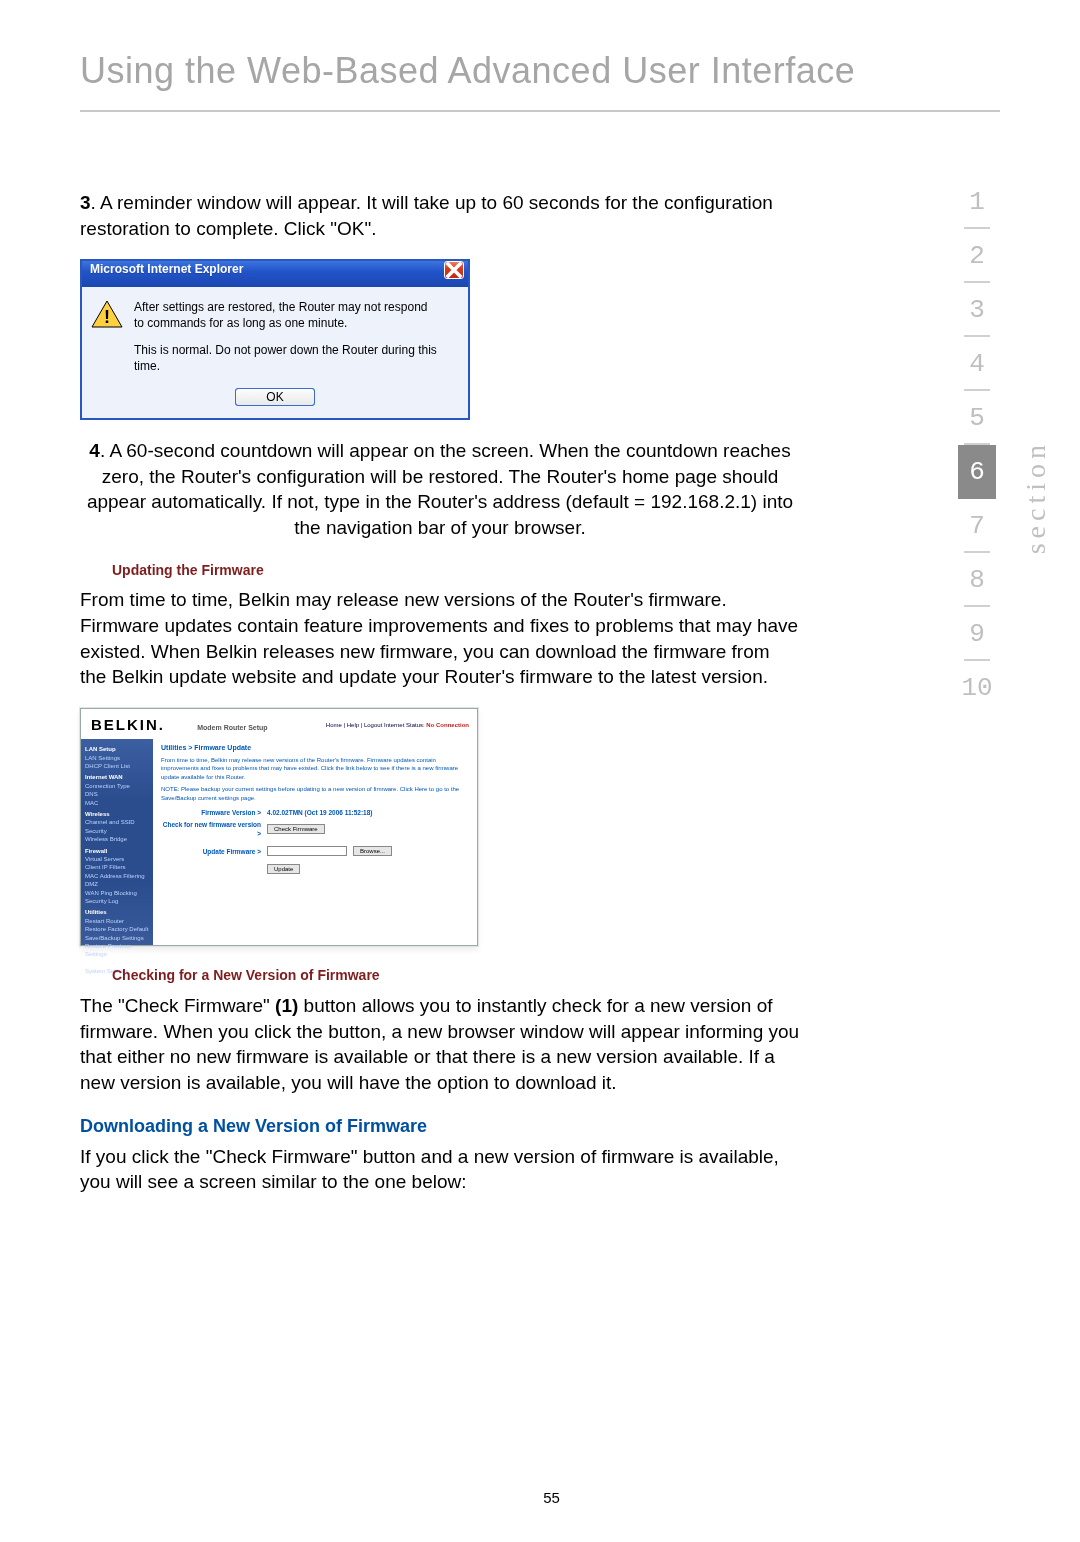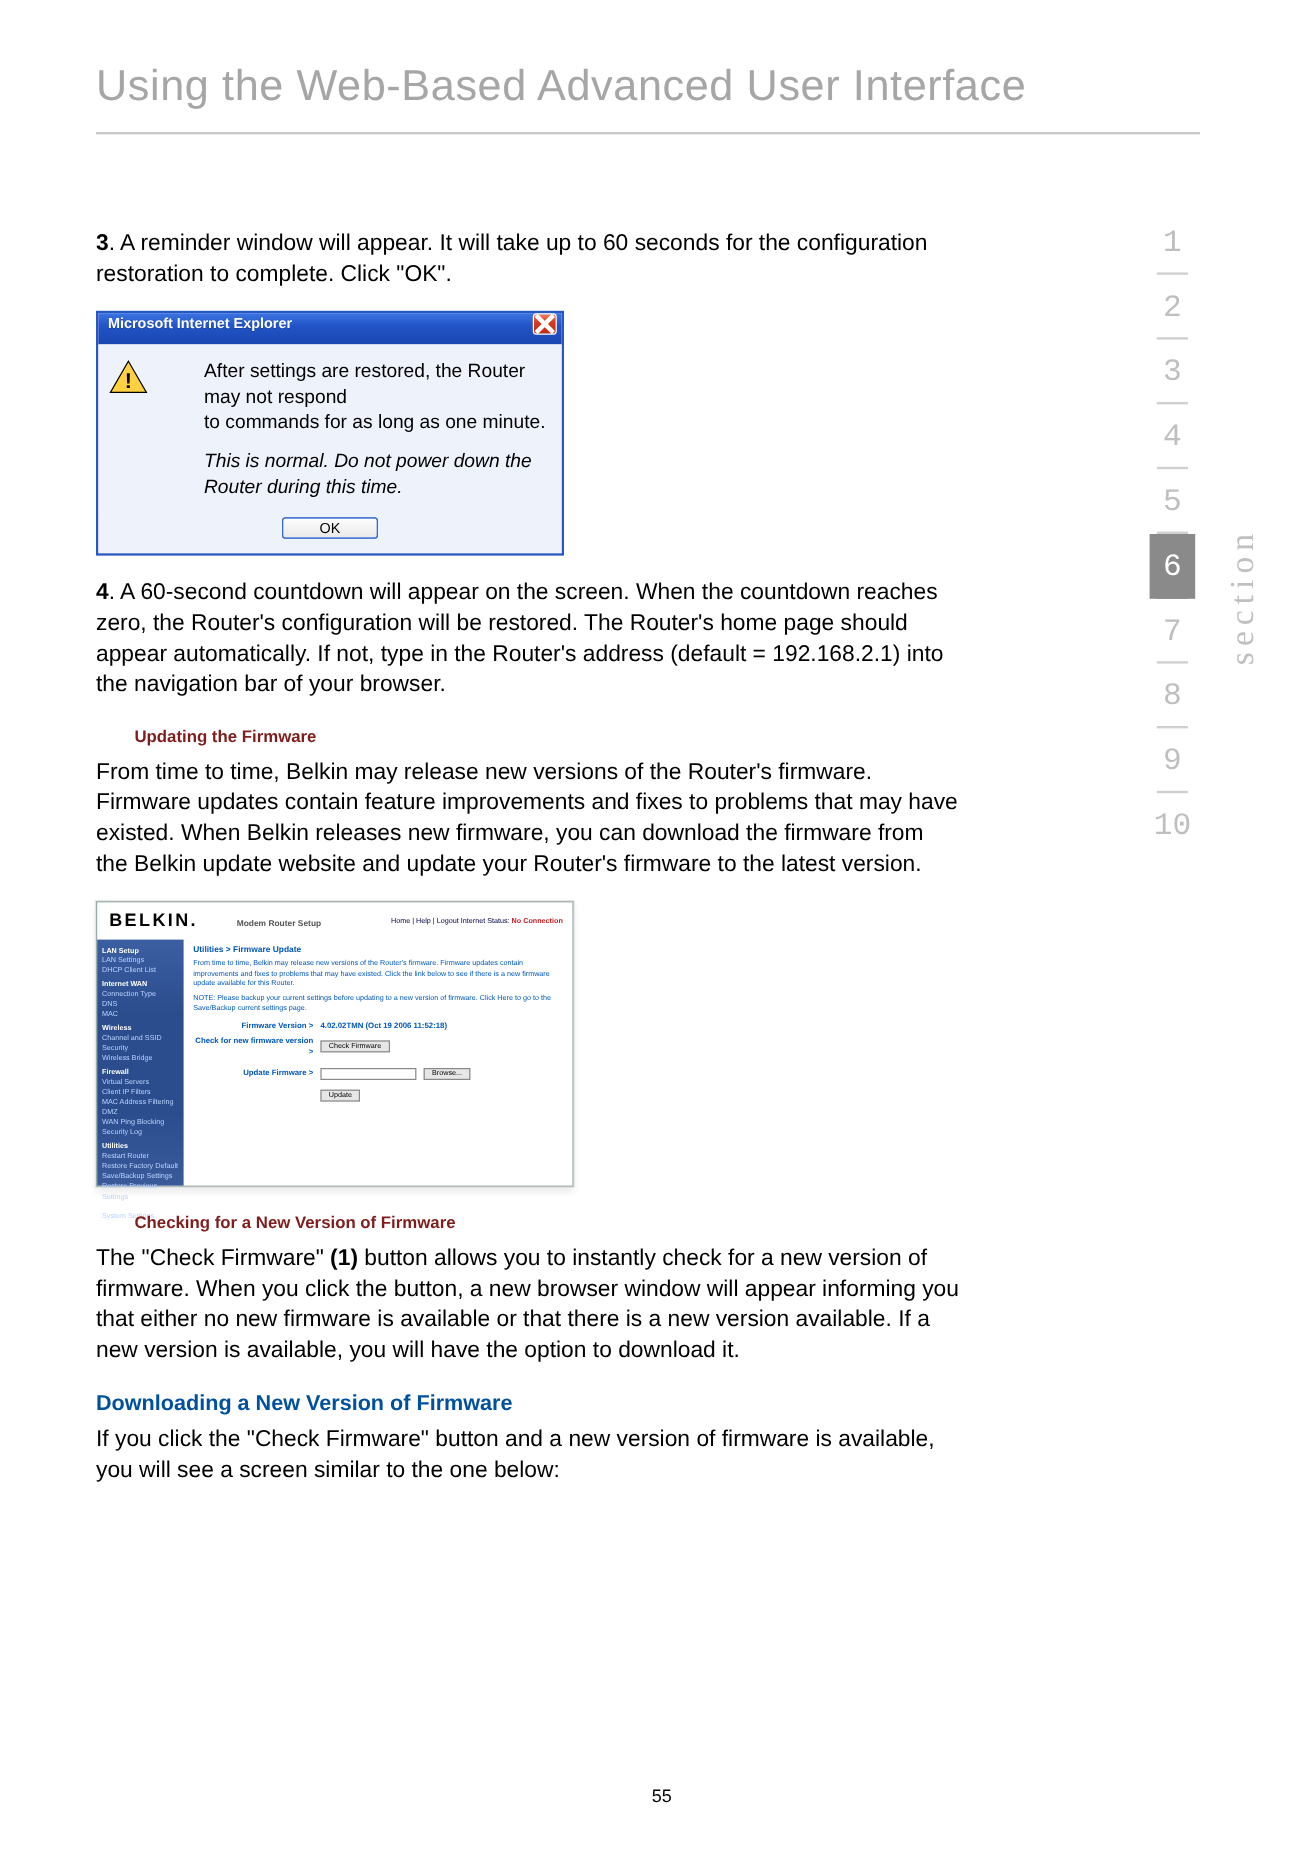--- a/index.html
+++ b/index.html
@@ -87,28 +87,27 @@
     display: flex;
     padding: 12px 10px 10px 8px;
     gap: 10px;
   }
   .dialog-icon {
     width: 34px; height: 30px;
     position: relative;
   }
   .dialog-icon svg { width: 34px; height: 30px; }
   .dialog-text {
-    font-size: 16px;
+    font-size: 12px;
     color: #000;
     line-height: 1.35;
-    margin-left: 36px;
   }
   .dialog-line1 { display:block; }
   .dialog-line2 { display:block; }
-  .dialog-line3 { display:block; margin-top:10px;font-style:italic; }
+  .dialog-line3 { display:block; margin-top:10px; }
   .dialog-buttons {
     background:#eef2fb;
     display:flex;
     justify-content:center;
     padding: 4px 0 12px 0;
   }
   .ok-btn {
     width: 80px; height: 18px;
     background: linear-gradient(#fdfdfd,#e9e9e9);
     border: 1px solid #6f9ddc;
@@ -261,21 +260,21 @@
           <span class="dialog-line1">After settings are restored, the Router may not respond</span>
           <span class="dialog-line2">to commands for as long as one minute.</span>
           <span class="dialog-line3">This is normal. Do not power down the Router during this time.</span>
         </div>
       </div>
       <div class="dialog-buttons">
         <button class="ok-btn">OK</button>
       </div>
     </div>
 
-    <p class="para" style="margin-top:12px;">
+    <p class="para" style="margin-top:12px;text-align:center;">
       <span class="step-num">4</span><span>. A 60-second countdown will appear on the screen. When the countdown reaches zero, the Router's configuration will be restored. The Router's home page should appear automatically. If not, type in the Router's address (default = 192.168.2.1) into the navigation bar of your browser.</span>
     </p>
 
     <div class="heading-blue">Updating the Firmware</div>
     <p class="para">From time to time, Belkin may release new versions of the Router's firmware. Firmware updates contain feature improvements and fixes to problems that may have existed. When Belkin releases new firmware, you can download the firmware from the Belkin update website and update your Router's firmware to the latest version.</p>
 
     <div class="router-shot">
       <div class="rs-top">
         <span>
           <span class="rs-brand">BELKIN.</span>

